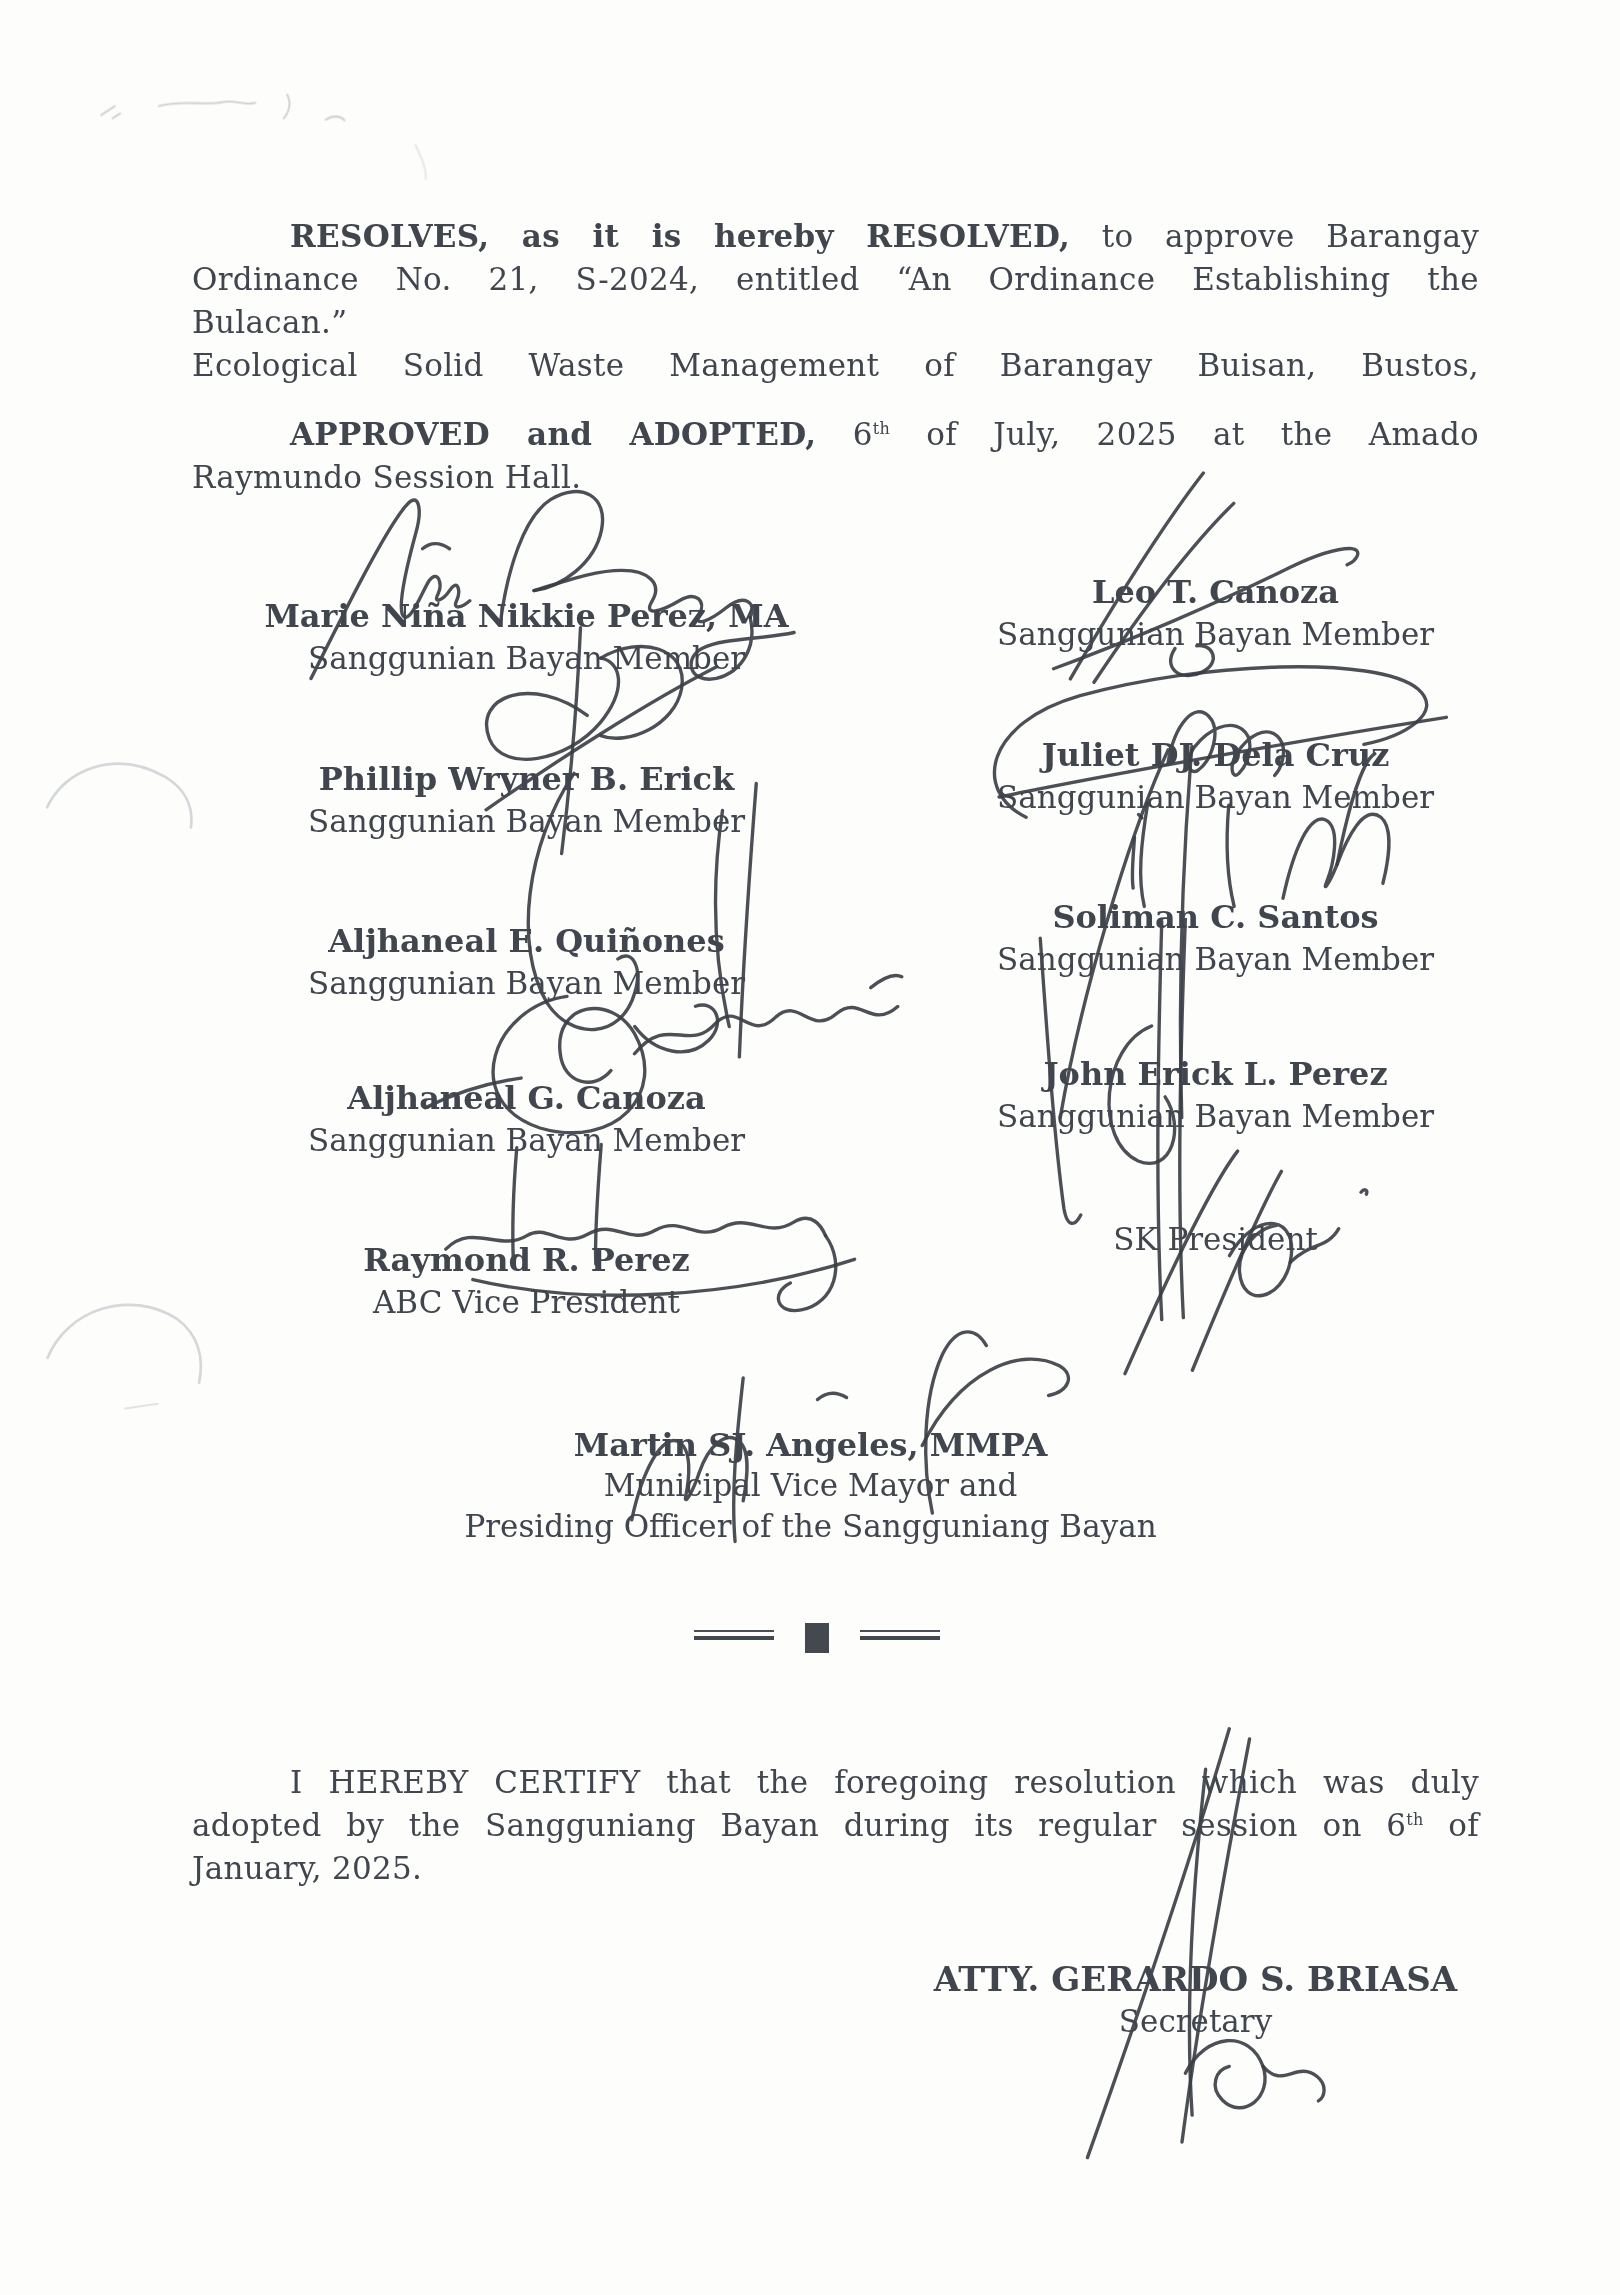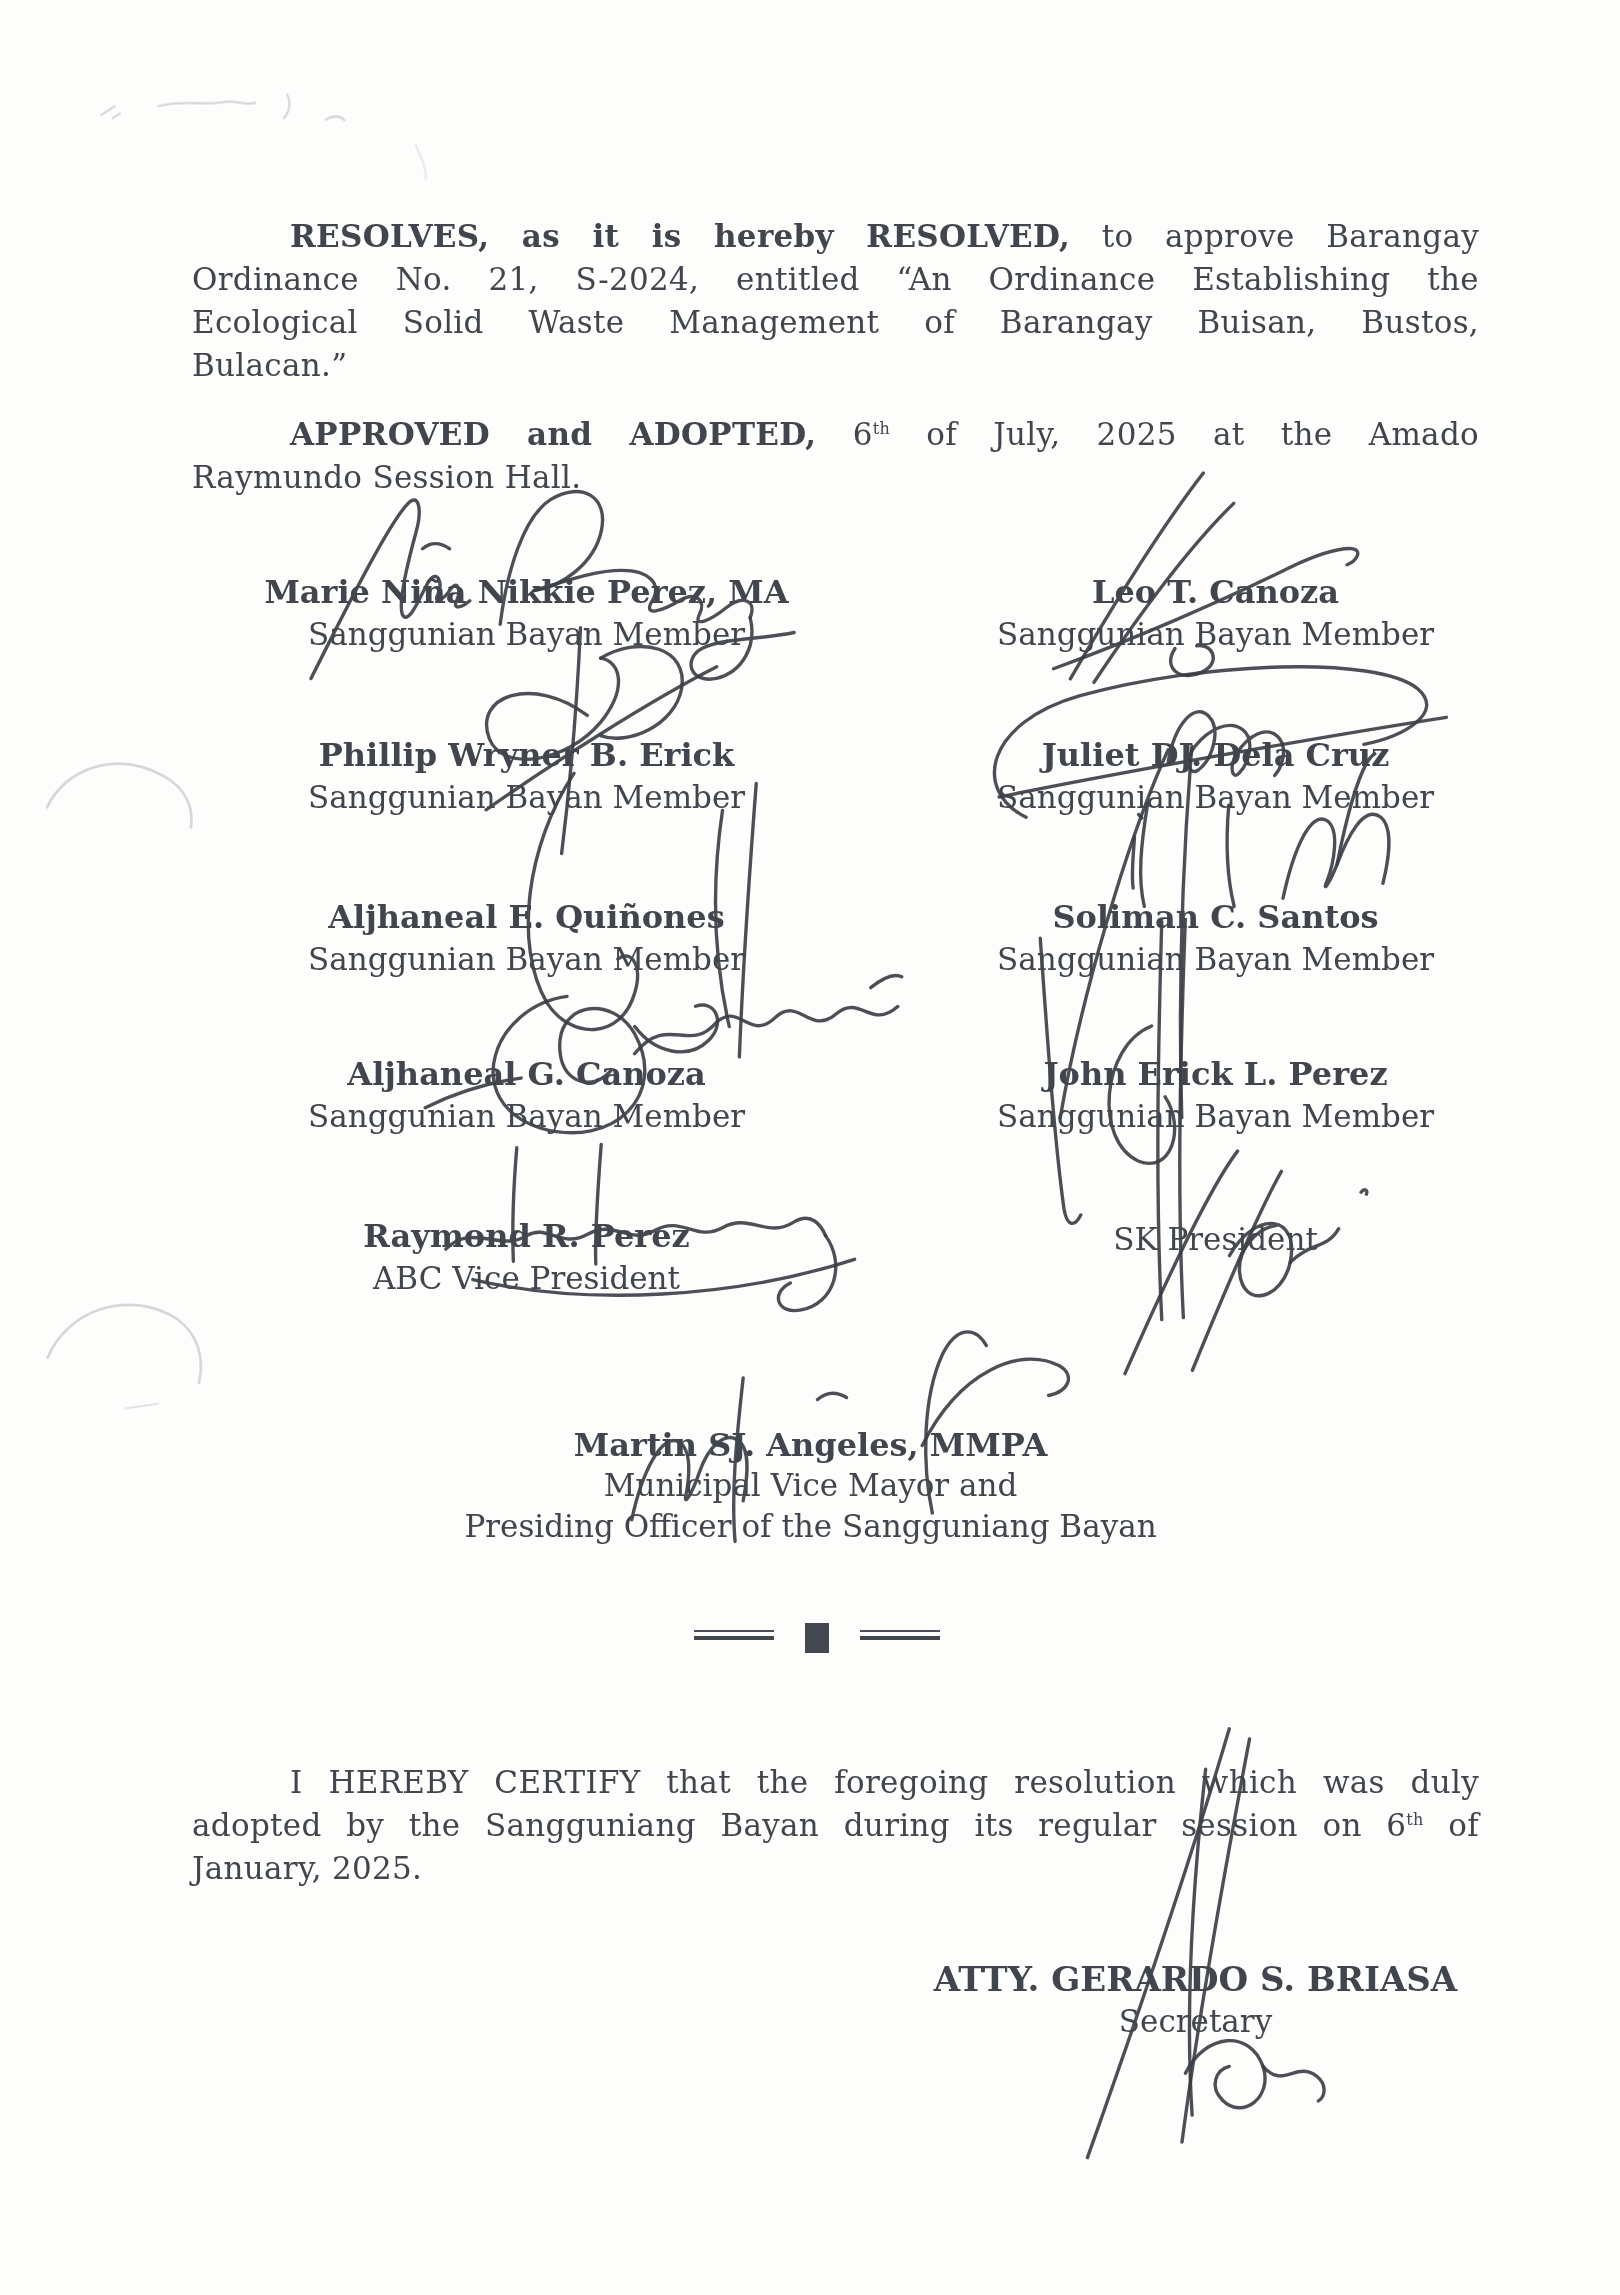--- a/index.html
+++ b/index.html
@@ -14,21 +14,21 @@
   }
   .para{position:absolute;left:192px;width:1287px;font-size:31px;line-height:43px;letter-spacing:0.3px;}
   .line{display:block;}
   .jl{text-align:justify;text-align-last:justify;}
   .indent{padding-left:98px;}
   .b{font-weight:bold;}
   sup{font-size:16px;line-height:0;vertical-align:super;}
   .sigblock{position:absolute;text-align:center;}
   .sigblock .name{font-size:32px;font-weight:bold;line-height:39px;}
   .sigblock .title{font-size:31px;line-height:39px;margin-top:2.7px;}
-  .col-left{left:216px;width:621px;}
+  .col-left{left:216px;width:621px;margin-top:24px;}
   .col-right{left:932px;width:567px;}
   .presiding{left:368px;width:885px;}
   .presiding .title{margin-top:1.4px;}
   .cert-head{position:absolute;left:184px;width:1270px;top:1676px;text-align:center;
     font-size:34px;font-weight:bold;letter-spacing:2px;}
   .secretary{left:912px;width:567px;top:1960px;}
   .secretary .name{font-size:34px;}
   .divider{position:absolute;top:1619px;left:694px;width:246px;height:31px;}
   .dash{position:absolute;top:10.8px;width:80px;}
   .dash .t{height:2.7px;background:#4a4f57;margin-bottom:3.4px;}
@@ -58,22 +58,22 @@
     <path d="M15,95 C40,40 115,8 190,50 C220,68 232,95 228,125" stroke="#b4b9be" stroke-width="4" opacity="0.55"></path>
   </svg>
   <svg class="artifact" style="left:34px;top:1280px;position:absolute" width="176" height="142" viewBox="0 0 260 210">
     <path d="M20,115 C48,45 140,12 212,58 C242,80 252,115 244,152" stroke="#b4b9be" stroke-width="4" opacity="0.55"></path>
     <path d="M135,190 l48,-7" stroke="#c7cbcf" stroke-width="3" opacity="0.5"></path>
   </svg>
 
   <p class="para" style="top:215px;margin:0">
     <span class="line jl indent"><span class="b">RESOLVES, as it is hereby RESOLVED,</span><span> to approve Barangay</span></span>
     <span class="line jl">Ordinance No. 21, S-2024, entitled “An Ordinance Establishing the</span>
+    <span class="line">Bulacan.”</span>
     <span class="line jl">Ecological Solid Waste Management of Barangay Buisan, Bustos,</span>
-    <span class="line">Bulacan.”</span>
   </p>
 
   <p class="para" style="top:413px;margin:0">
     <span class="line jl indent"><span class="b">APPROVED and ADOPTED,</span><span> 6</span><sup>th</sup><span> of July, 2025 at the Amado</span></span>
     <span class="line">Raymundo Session Hall.</span>
   </p>
 
   <svg class="sig" style="left:284px;top:469px" width="554" height="223" viewBox="0 0 820 330">
     <path d="M40,310 C90,210 150,90 180,55 C200,30 205,60 195,95 C180,150 170,200 175,215 C185,235 205,180 215,165 C228,148 235,170 228,185 C220,200 235,195 245,180 C258,160 262,182 255,196 C250,208 262,206 275,195"></path>
     <path d="M205,118 C220,106 233,110 245,118" stroke-width="4"></path>

